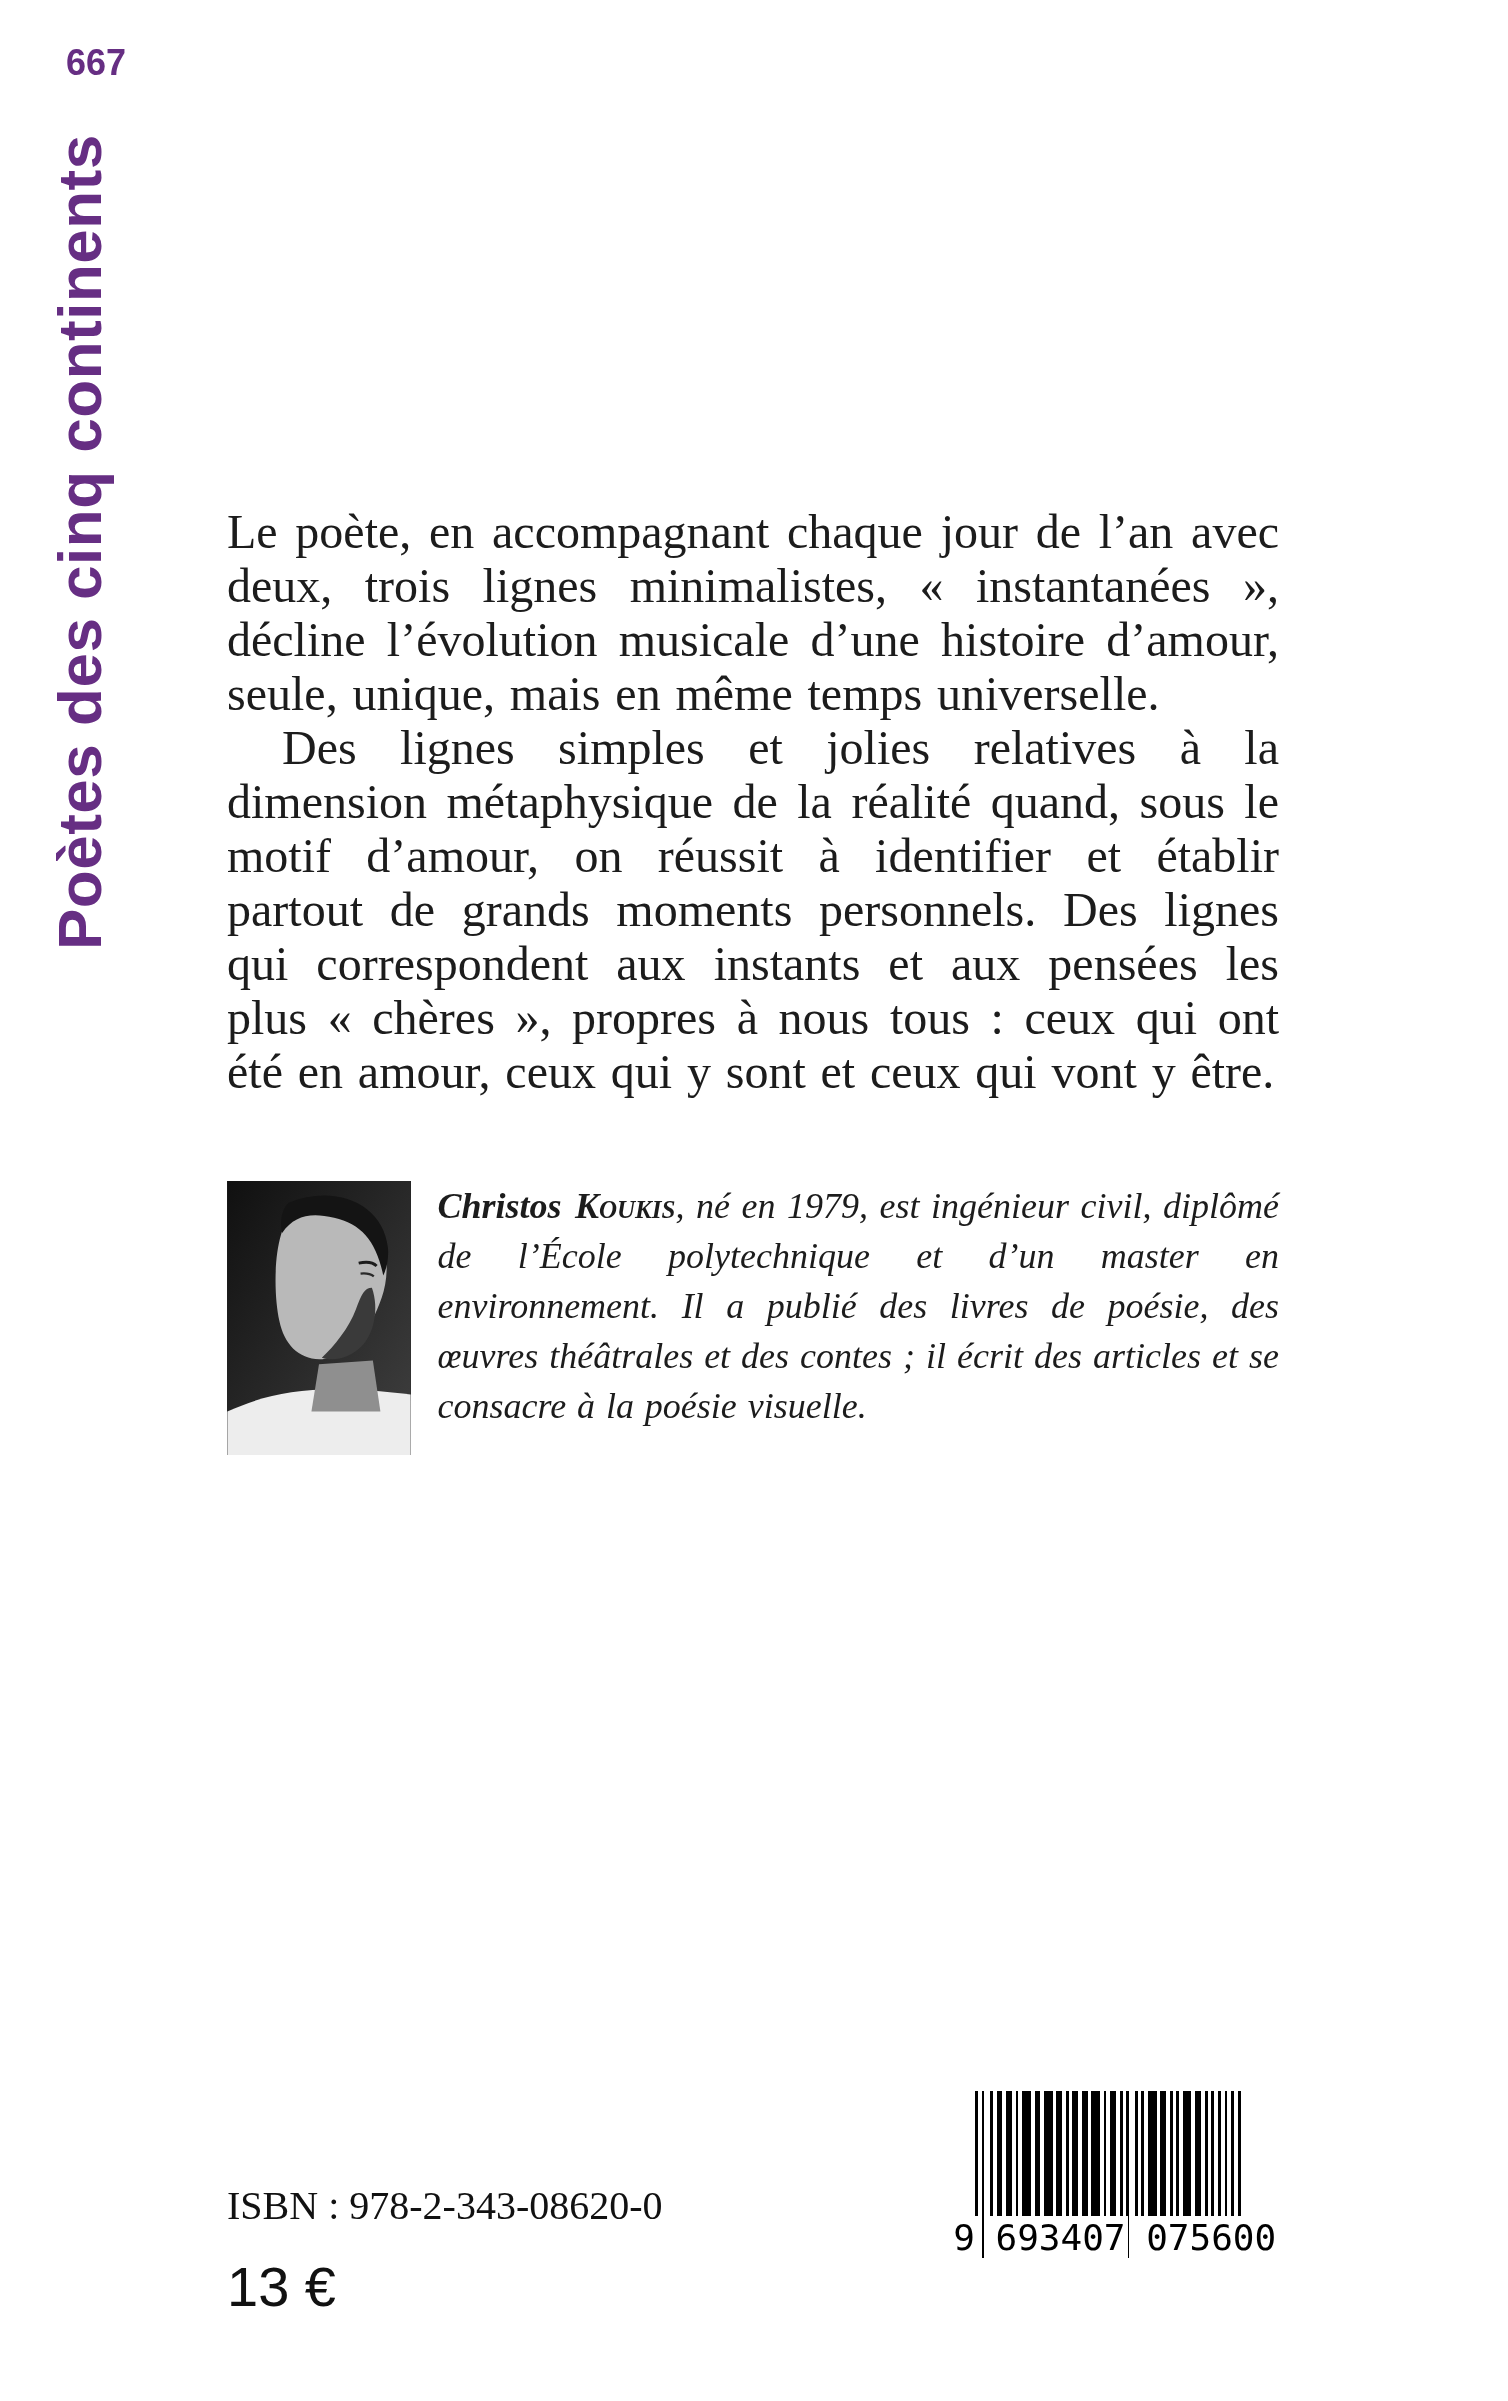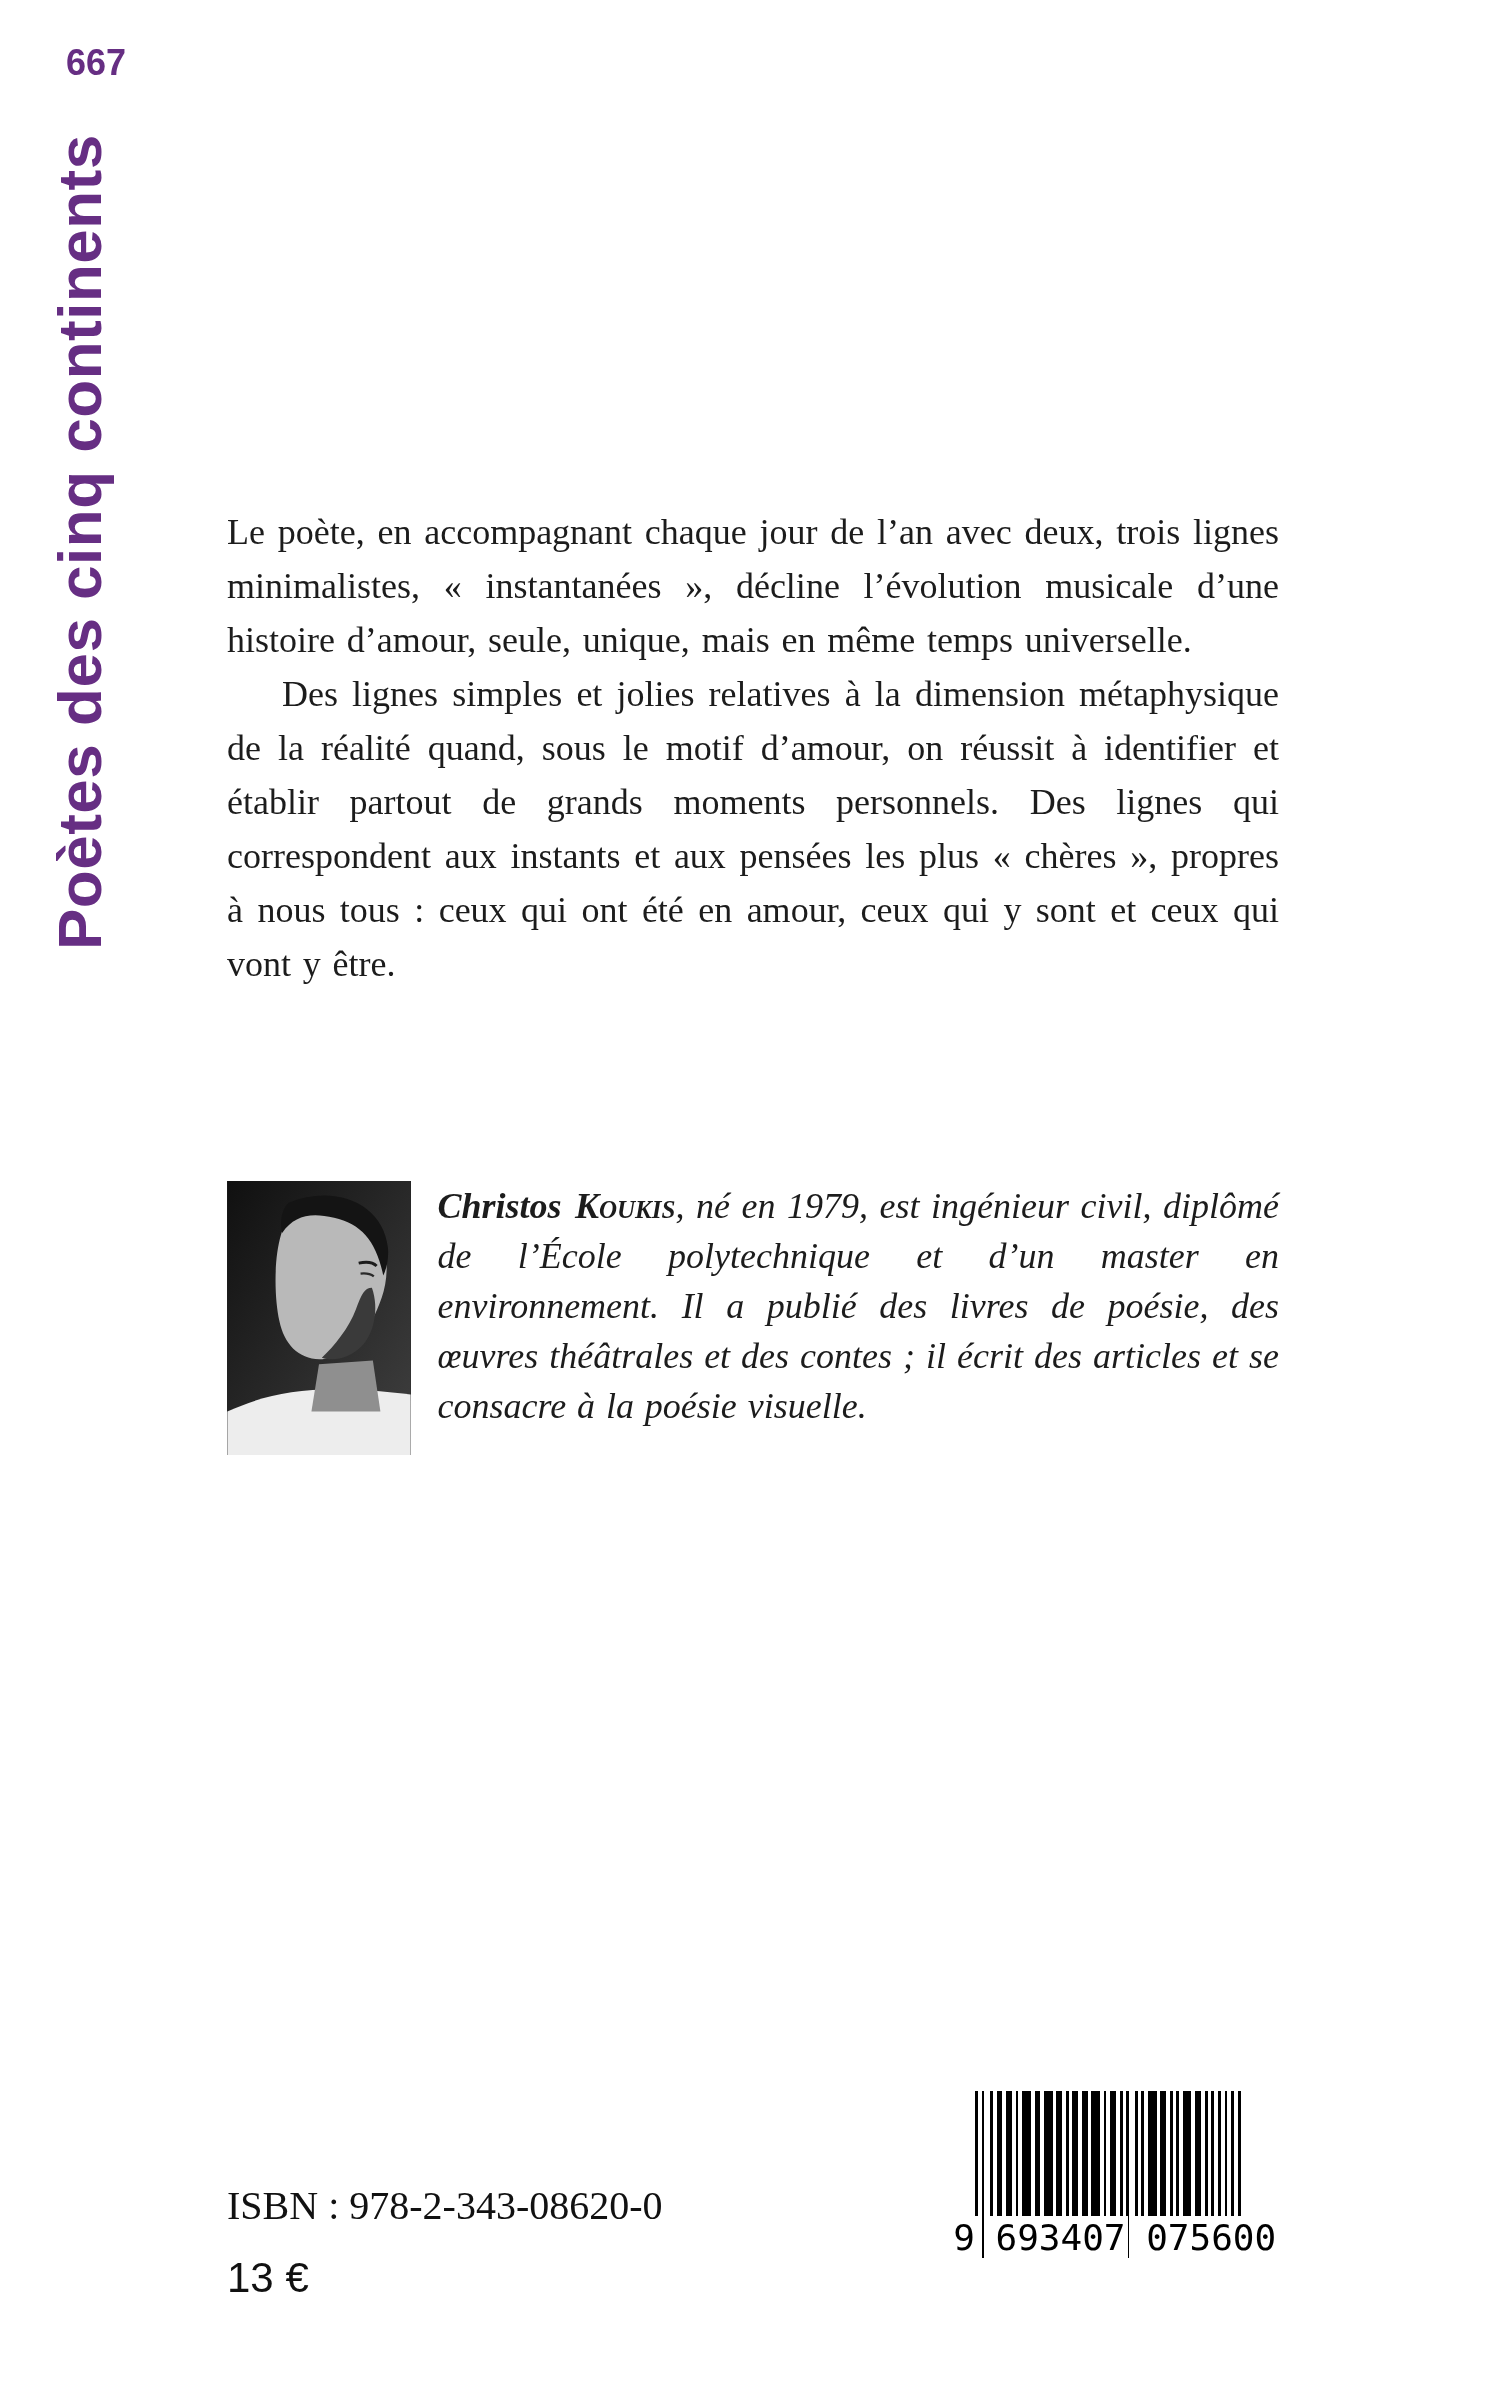--- a/index.html
+++ b/index.html
@@ -31,21 +31,21 @@
   .book-title {
     position: absolute; left: 227px; top: 104px; width: 1052px;
     margin: 0; text-align: center;
     font-weight: 400; font-size: 74px; line-height: 100px;
     color: var(--accent);
   }
   .book-title .line { display: block; }
 
   .synopsis {
     position: absolute; left: 227px; top: 505px; width: 1052px;
-    font-size: 36px; line-height: 54px;
+    font-size: 48px; line-height: 54px;
     text-align: justify; word-spacing: 2.8px;
   }
   .synopsis p { margin: 0; }
   .synopsis .p2 { text-indent: 55px; }
 
   .author {
     position: absolute; left: 227px; top: 1181px; width: 1052px;
     display: flex; gap: 26.5px; align-items: flex-start;
   }
   .photo { width: 184px; height: 274px; flex: 0 0 auto; overflow: hidden; background:#222; }
@@ -54,21 +54,21 @@
     margin: 0; flex: 1;
     font-style: italic; font-size: 36px; line-height: 50px;
     text-align: justify; word-spacing: 1.9px;
   }
   .bio-first { font-weight: 700; margin-right: 1.9px; }
   .bio-last { font-weight: 700; font-variant: small-caps; }
 
   .isbn { position: absolute; left: 227px; top: 2182px; font-size: 40px; color:#111; }
   .price {
     position: absolute; left: 227px; top: 2254px;
-    font-family: "Liberation Sans", sans-serif; font-size: 42px; color: #111;
+    font-family: "Liberation Sans", sans-serif; font-size: 56px; color: #111;
   }
 
   .barcode { position: absolute; left: 975px; top: 2091px; width: 312px; background: #fff; }
   .barcode-bars { display: flex; align-items: flex-start; height: 167px; }
   .bcbar { background: #000; height: 125px; flex: 0 0 auto; }
   .bcbar.tall { height: 167px; }
   .barcode-digits {
     position: relative; display: flex; gap: 15px;
     margin-top: -42px; margin-left: -24.6px;
     font-family: "DejaVu Sans Mono", monospace;

